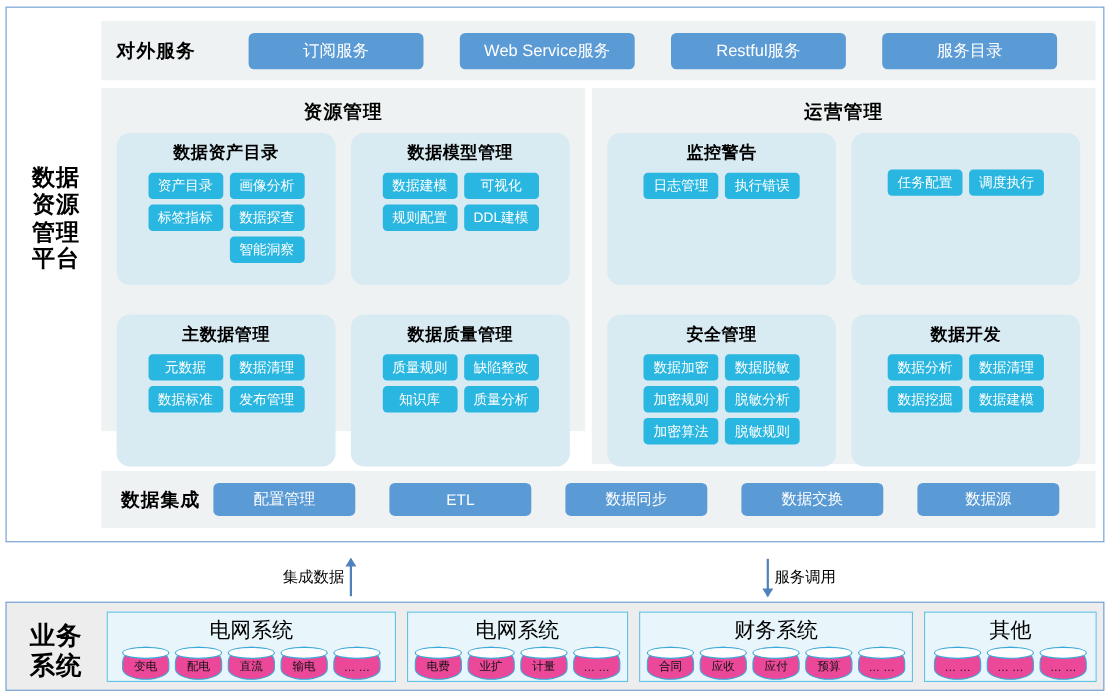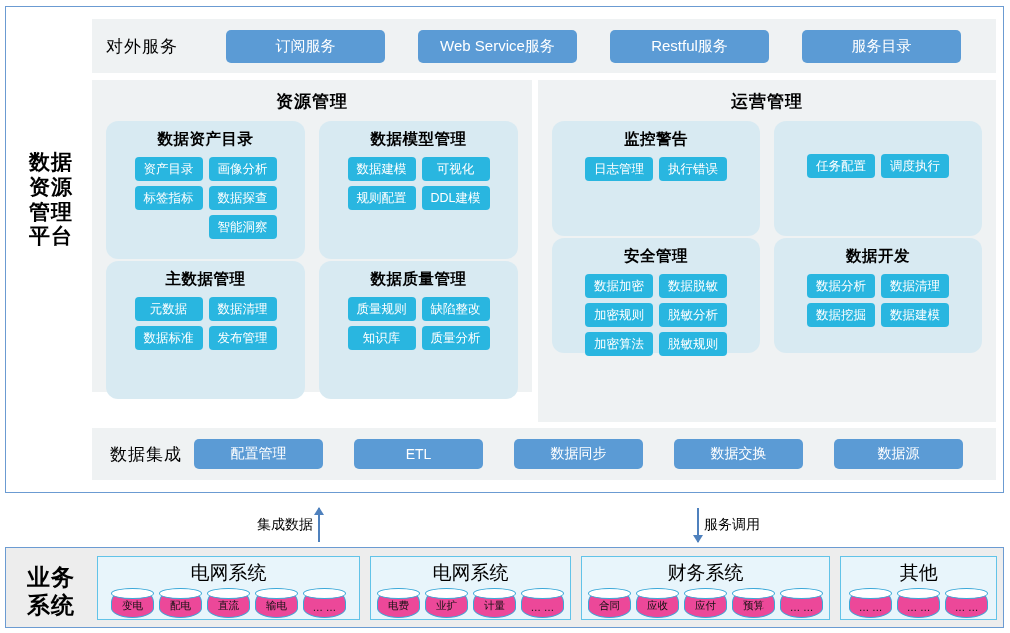--- a/index.html
+++ b/index.html
@@ -34,21 +34,21 @@
     text-align:center;letter-spacing:1px;color:#000;
   }
   .biz-title span{display:block;}
 
   
   .band{
     position:absolute;background:#eff2f3;box-sizing:border-box;
     display:flex;align-items:center;
   }
   .band-label{
-    font-size:17px;font-weight:normal;color:#000;white-space:nowrap;
+    font-size:17px;font-weight:bold;color:#000;white-space:nowrap;
     letter-spacing:1px;
   }
   #ext-band{left:92px;top:19px;width:904px;height:54px;padding-left:14px;}
   #int-band{left:92px;top:428px;width:904px;height:52px;padding-left:18px;}
 
   .svc-btn{
     background:#5b9bd5;color:#ffffff;border-radius:5px;
     display:flex;align-items:center;justify-content:center;
     font-size:15px;height:33px;box-sizing:border-box;
     white-space:nowrap;
@@ -62,32 +62,32 @@
   .panel{
     position:absolute;background:#eff2f3;box-sizing:border-box;
   }
   #panel-resource{left:92px;top:80px;width:440px;height:312px;}
   #panel-ops{left:538px;top:80px;width:458px;height:342px;}
   .panel-title{
     text-align:center;font-size:17px;font-weight:bold;color:#000;
     padding-top:10px;letter-spacing:1px;
   }
   .panel-grid{
-    display:grid;grid-template-columns:1fr 1fr;gap:2px 14px;
+    display:grid;grid-template-columns:1fr 1fr;gap:27px 14px;
     padding:8px 14px 12px 14px;box-sizing:border-box;
   }
 
   
   .card{
     background:#d8eaf2;border-radius:12px;box-sizing:border-box;
     padding:8px 10px 10px 10px;display:flex;flex-direction:column;
     align-items:center;
   }
   #panel-resource .card{height:138px;}
-  #panel-ops .card{height:115px;}
+  #panel-ops .card{height:138px;}
   .card-title{
     font-size:15.5px;font-weight:bold;color:#000;margin-bottom:7px;
     letter-spacing:0.5px;white-space:nowrap;
   }
   .card-title.empty{visibility:hidden;}
   .pills{
     display:flex;flex-wrap:wrap;gap:5px 6px;justify-content:center;
     width:100%;
   }
   .pill{

